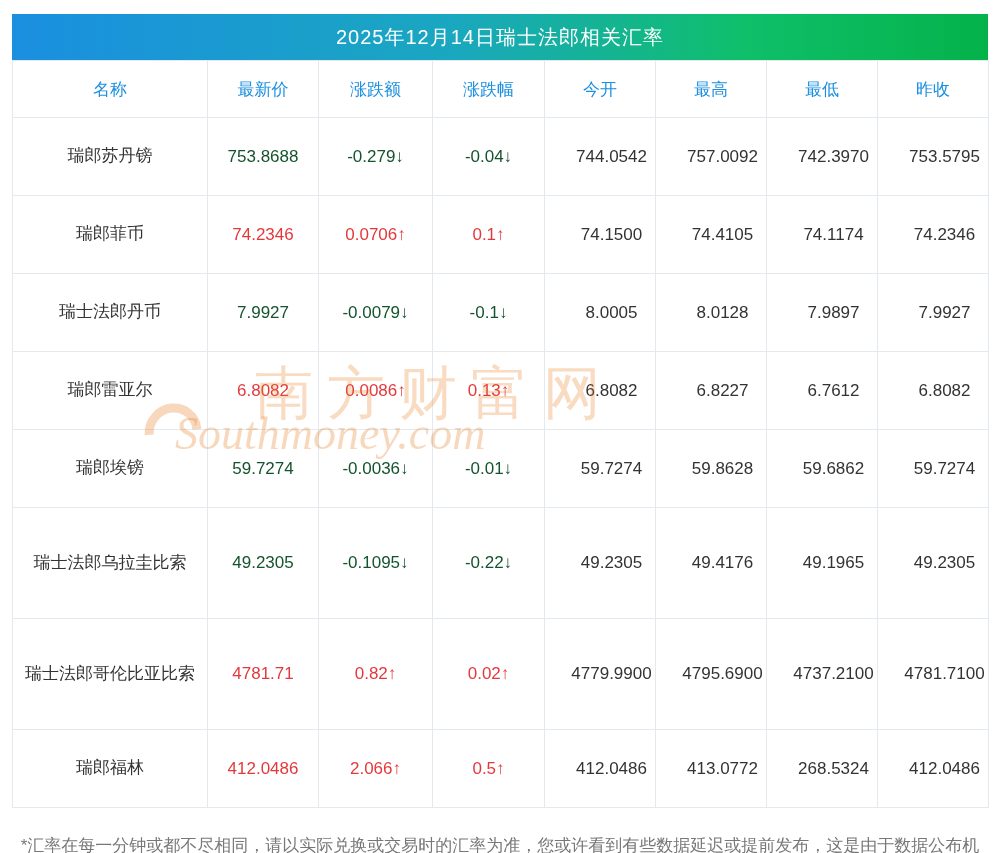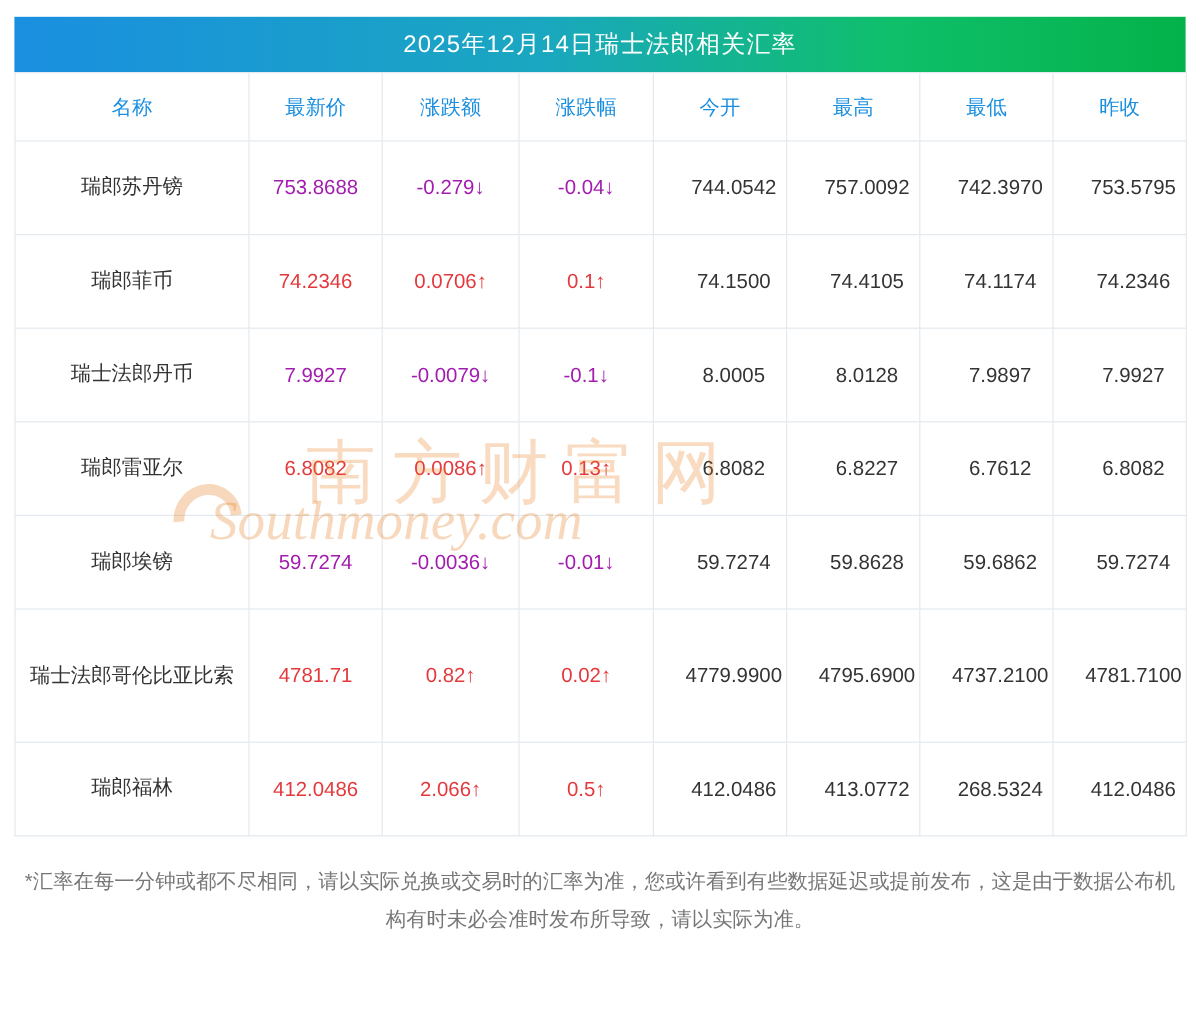--- a/index.html
+++ b/index.html
@@ -56,21 +56,21 @@
     font-size: 17px;
     color: #333333;
     vertical-align: middle;
   }
   tbody td.name {
     color: #333333;
     line-height: 1.55;
     padding: 0 6px;
   }
   .up { color: #e4393c; }
-  .down { color: #a21caf; }
+  .down { color: #14532d; }
   .neutral { color: #333333; padding-left: 24px; }
   .tall td { height: 108px; }
   .footnote {
     width: 976px;
     margin-top: 22px;
     font-size: 17px;
     color: #777777;
     line-height: 1.9;
     text-align: center;
     padding: 0 4px;
@@ -195,20 +195,30 @@
           <td class="name neutral">瑞郎埃镑</td>
           <td class="down">59.7274</td>
           <td class="down">-0.0036↓</td>
           <td class="down">-0.01↓</td>
           <td class="neutral">59.7274</td>
           <td class="neutral">59.8628</td>
           <td class="neutral">59.6862</td>
           <td class="neutral">59.7274</td>
         </tr>
         <tr class="tall">
+          <td class="name neutral">瑞士法郎乌拉圭比索</td>
+          <td class="down">49.2305</td>
+          <td class="down">-0.1095↓</td>
+          <td class="down">-0.22↓</td>
+          <td class="neutral">49.2305</td>
+          <td class="neutral">49.4176</td>
+          <td class="neutral">49.1965</td>
+          <td class="neutral">49.2305</td>
+        </tr>
+        <tr class="tall">
           <td class="name neutral">瑞士法郎哥伦比亚比索</td>
           <td class="up">4781.71</td>
           <td class="up">0.82↑</td>
           <td class="up">0.02↑</td>
           <td class="neutral">4779.9900</td>
           <td class="neutral">4795.6900</td>
           <td class="neutral">4737.2100</td>
           <td class="neutral">4781.7100</td>
         </tr>
         <tr>

